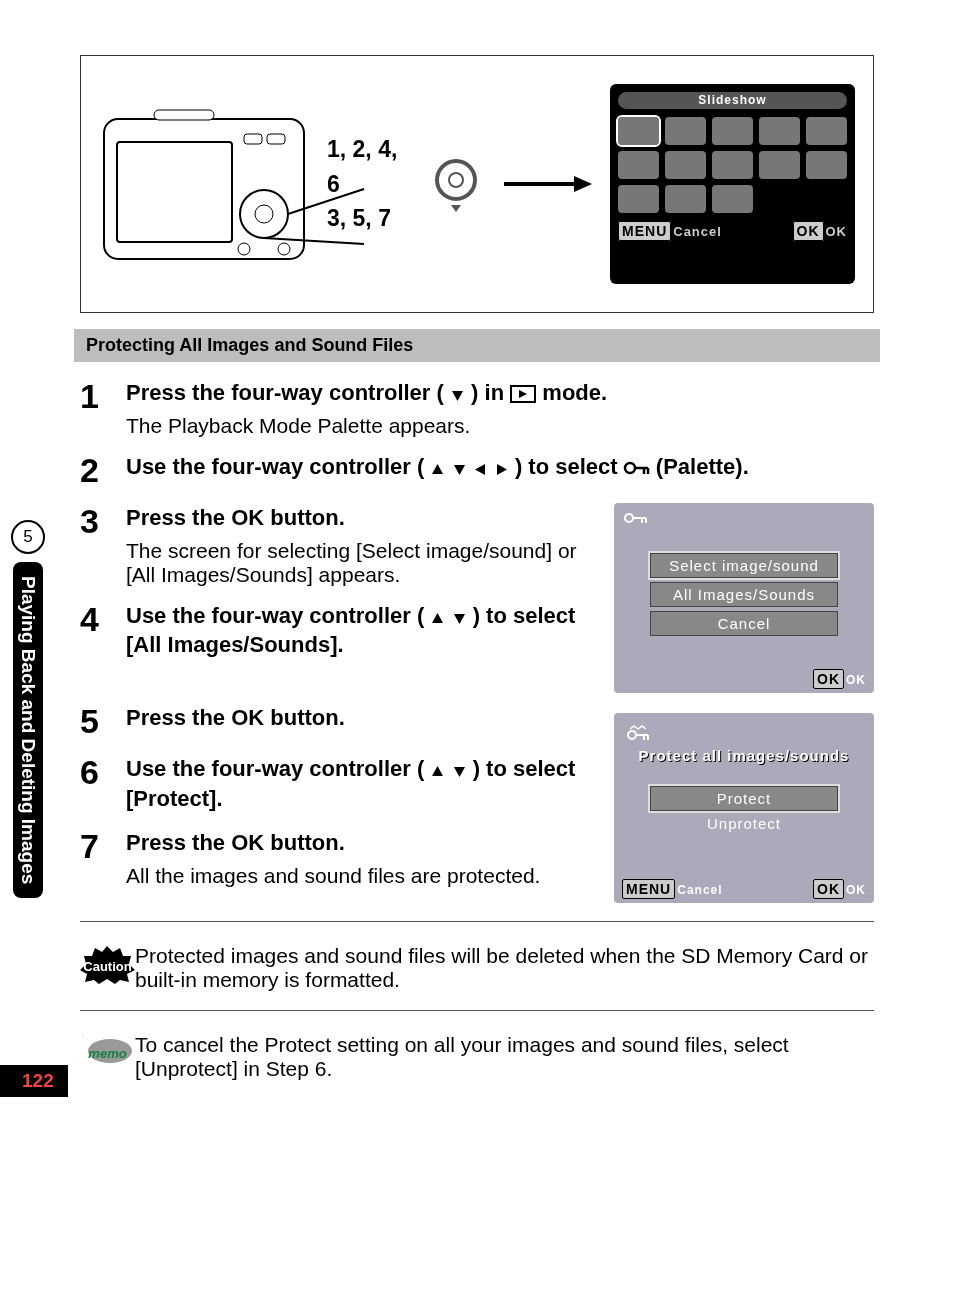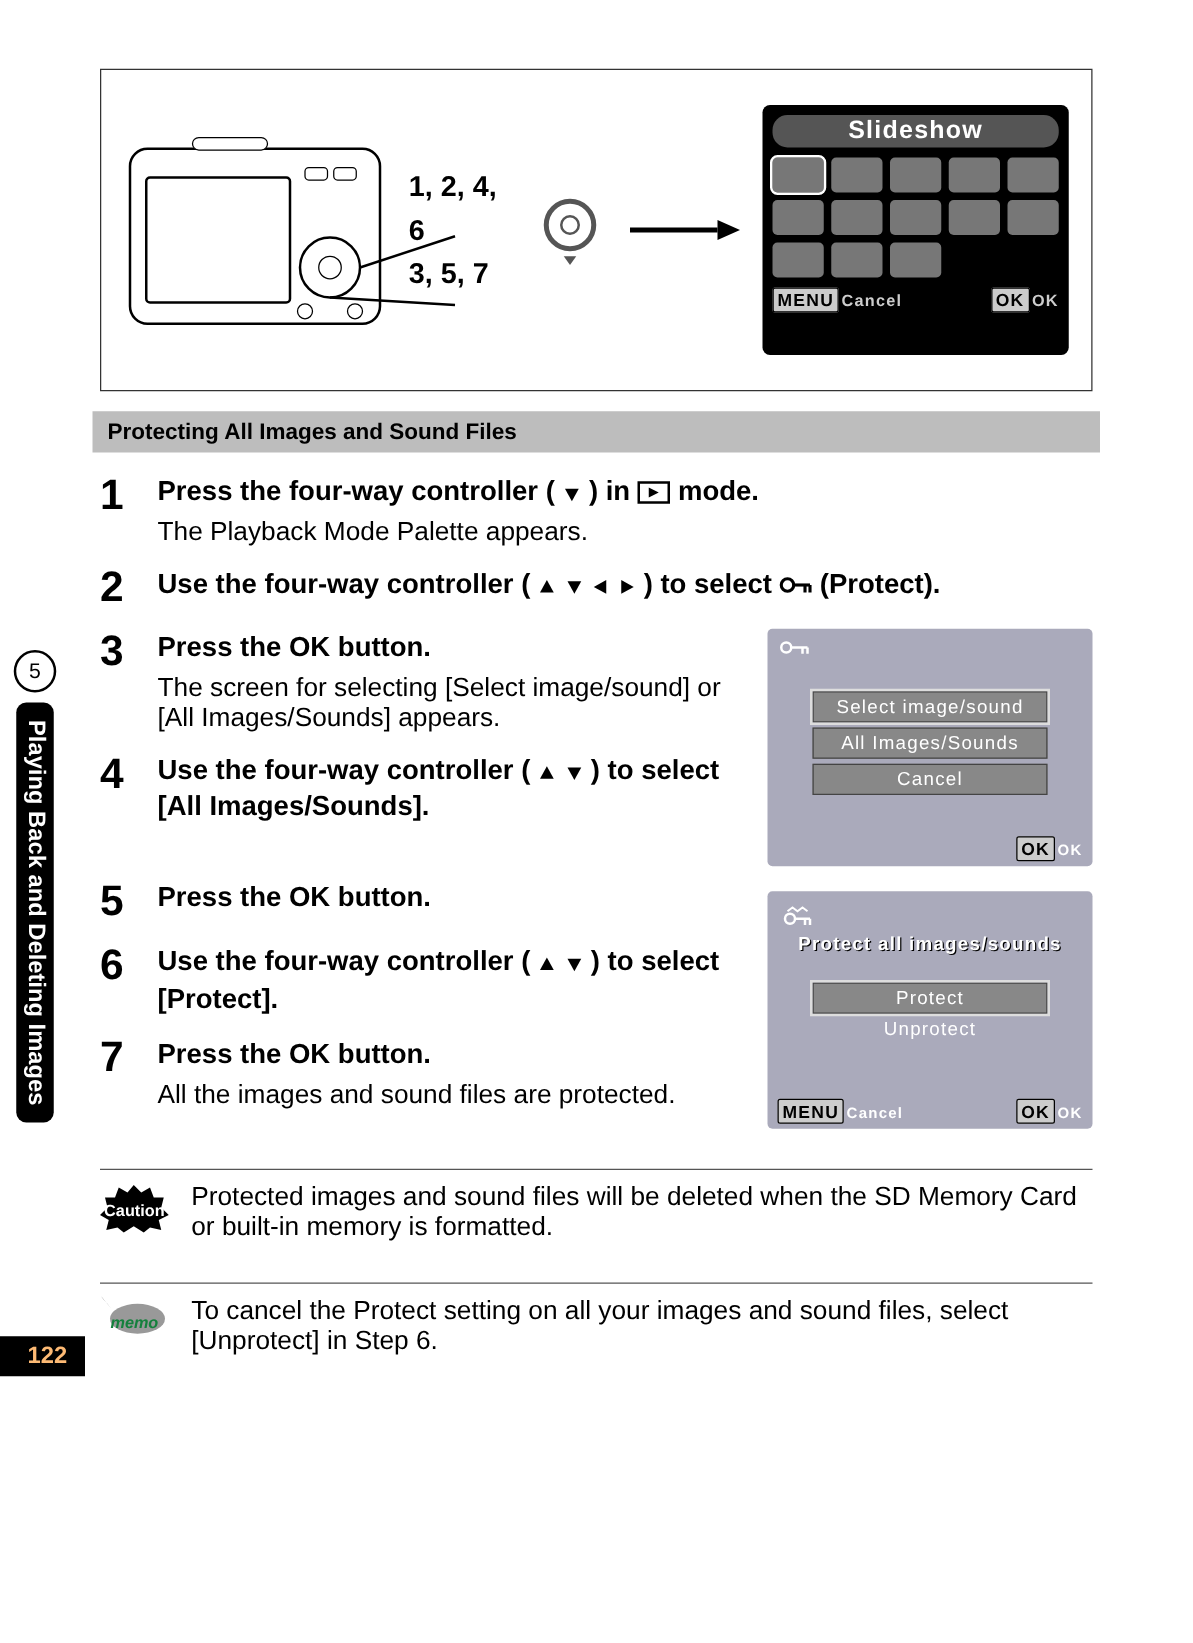--- a/index.html
+++ b/index.html
@@ -3,44 +3,44 @@
 <meta charset="utf-8">
 <style>
 body{margin:0;background:#fff;font-family:Arial,Helvetica,sans-serif;color:#000;width:954px;position:relative}
 .page{padding:55px 80px 30px 80px;position:relative}
 .topbox{border:1px solid #333;padding:18px;display:flex;align-items:center;gap:18px;height:220px}
 .cam{width:210px;height:160px}
 .steplabels{font-size:23px;font-weight:bold;line-height:1.5}
 .dpad{width:55px;height:55px}
 .arrow-r{width:90px}
 .lcd{width:260px;height:200px;background:#000;border-radius:6px;padding:8px;box-sizing:border-box;color:#ccc;font-size:14px;letter-spacing:1px}
-.lcd-t{background:#555;border-radius:12px;text-align:center;font-weight:bold;padding:1px 0 2px;color:#fff;font-size:20px}
+.lcd-t{background:#555;border-radius:12px;text-align:center;font-weight:bold;padding:1px 0 2px;color:#fff;font-size:12px}
 .lcd-grid{display:grid;grid-template-columns:repeat(5,1fr);gap:6px;margin-top:8px}
 .lcd-cell{background:#777;height:28px;border-radius:4px}
 .lcd-bot{display:flex;justify-content:space-between;font-size:13px;margin-top:10px}
 .badge{background:#ccc;color:#000;font-size:14px;font-weight:bold;padding:1px 3px;border-radius:2px;margin-right:2px;border:1px solid #000}
 .section-bar{background:#bdbdbd;font-weight:bold;font-size:18px;padding:6px 12px;margin:16px -6px}
 ol.steps{list-style:none;padding:0;margin:0}
 ol.steps>li{display:flex;gap:24px;margin-bottom:14px;align-items:flex-start}
 .num{font-size:34px;font-weight:bold;min-width:22px;line-height:1.1}
 .s-title{font-size:22px;font-weight:bold;line-height:1.35}
 .s-body{font-size:21px;margin-top:6px}
 .inl-ico{display:inline-block;vertical-align:-3px}
 .ok{font-weight:bold}
 .mini{width:260px;height:190px;background:#aab;border-radius:4px;float:right;margin-left:12px;margin-bottom:10px;box-sizing:border-box;padding:6px;font-family:Arial;color:#fff;font-size:15px;text-align:center;letter-spacing:1px;position:relative}
 .mini .row{background:#888;border:1px solid #444;margin:4px 30px;padding:3px 0;font-weight:normal}
 .mini .sel{background:#888;outline:2px solid #ddd}
 .mini .hud{position:absolute;bottom:6px;right:8px;left:8px;display:flex;justify-content:space-between;font-size:12px;font-weight:bold}
 .key-ico{position:absolute;top:8px;left:10px}
-.notebox{display:flex;gap:18px;align-items:flex-start;margin-top:22px;font-size:21px;border-top:1px solid #555;padding-top:10px}
+.notebox{display:flex;align-items:flex-start;margin-top:8px;font-size:21px;border-top:1px solid #555;padding-top:22px}
 .note-ico{width:55px;flex-shrink:0;text-align:center;font-size:13px;font-weight:bold}
 .sidetab{position:absolute;left:8px;top:520px;width:40px;height:490px;display:flex;flex-direction:column;align-items:center}
 .sidetab .circ{width:30px;height:30px;border:2px solid #000;border-radius:50%;display:flex;align-items:center;justify-content:center;font-size:17px;margin-bottom:8px;background:#fff}
 .sidetab .vlabel{writing-mode:vertical-rl;font-weight:bold;font-size:19px;background:#000;color:#fff;padding:14px 4px;border-radius:8px}
-.pnum{position:absolute;left:0;bottom:18px;background:#000;color:#fdba74;font-weight:bold;font-size:19px;padding:5px 14px 5px 22px}
+.pnum{position:absolute;left:0;bottom:18px;background:#000;color:#ef4444;font-weight:bold;font-size:19px;padding:5px 14px 5px 22px}
 .clear{clear:both}
 .leadline{stroke:#000;stroke-width:2;fill:none}
 svg{overflow:visible}
 </style>
 </head>
 <body>
 
 <div class="page">
 
 <div class="sidetab">
@@ -146,21 +146,21 @@
       <svg class="inl-ico" width="15" height="15">
               <polygon points="3,2 3,13 13,7.5"></polygon>
             </svg>
       <span>) to select </span>
       <svg class="inl-ico" width="26" height="17">
               <circle cx="6" cy="8" r="5" fill="none" stroke="#000" stroke-width="2.5"></circle>
               <line x1="10" y1="8" x2="24" y2="8" stroke="#000" stroke-width="2.5"></line>
               <line x1="20" y1="8" x2="20" y2="14" stroke="#000" stroke-width="2.5"></line>
               <line x1="24" y1="8" x2="24" y2="14" stroke="#000" stroke-width="2.5"></line>
             </svg>
-      <span> (Protect).</span>
+      <span> (Palette).</span>
     </div>
   </div>
 </li>
 
 <div class="mini">
   <svg class="key-ico" width="24" height="15">
           <circle cx="5" cy="7" r="4" fill="none" stroke="#fff" stroke-width="2"></circle>
           <line x1="9" y1="7" x2="22" y2="7" stroke="#fff" stroke-width="2"></line>
           <line x1="18" y1="7" x2="18" y2="12" stroke="#fff" stroke-width="2"></line>
           <line x1="22" y1="7" x2="22" y2="12" stroke="#fff" stroke-width="2"></line>

